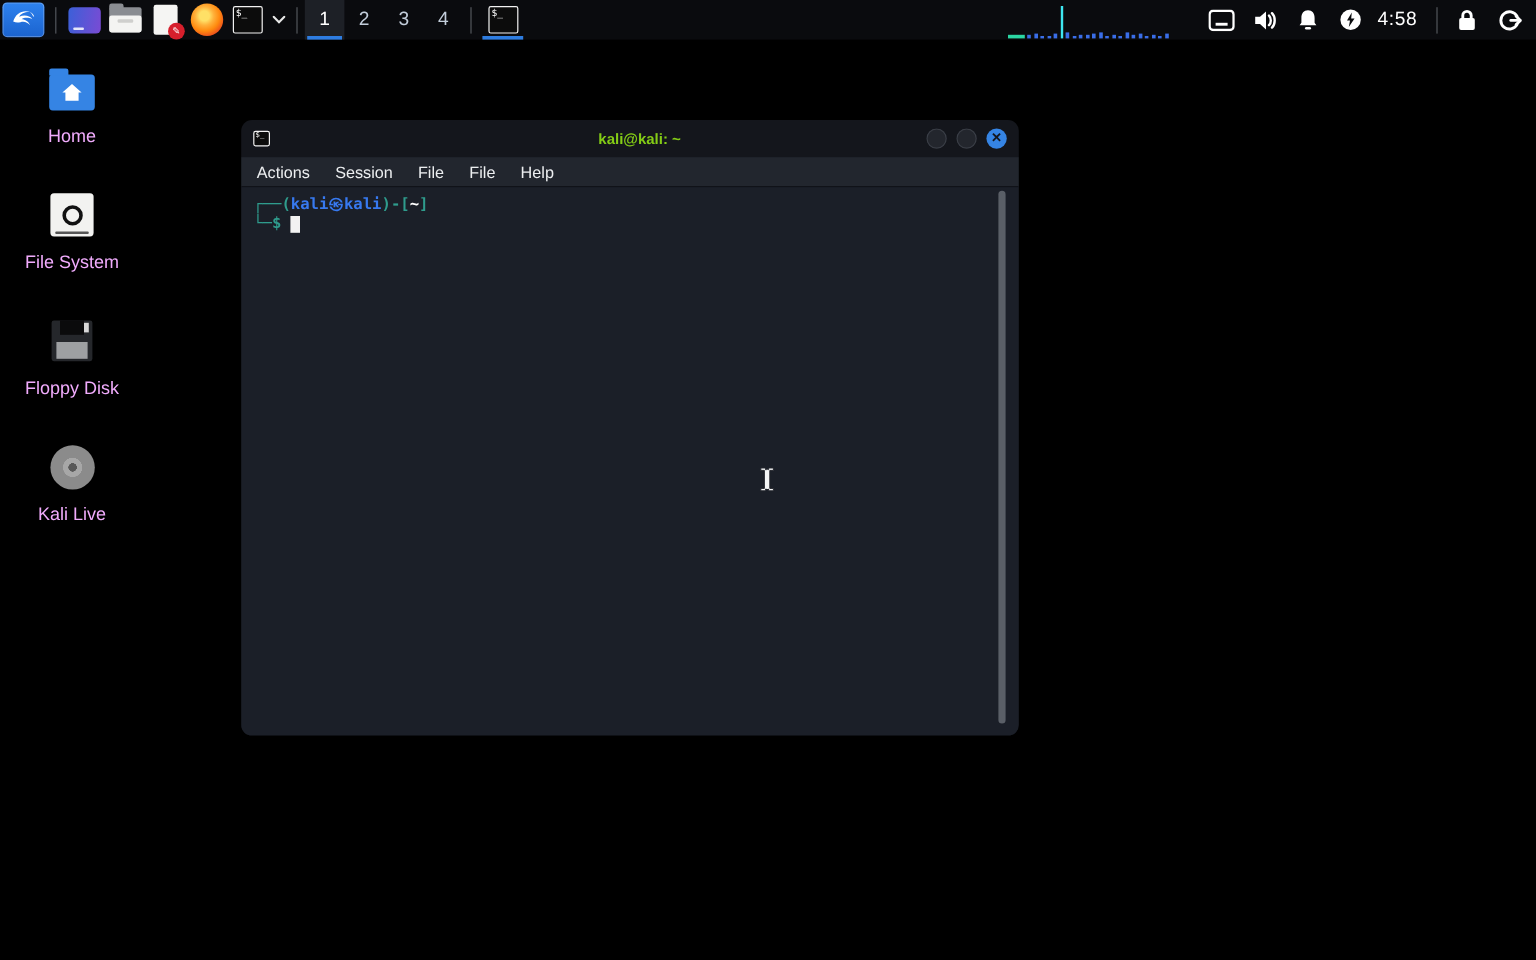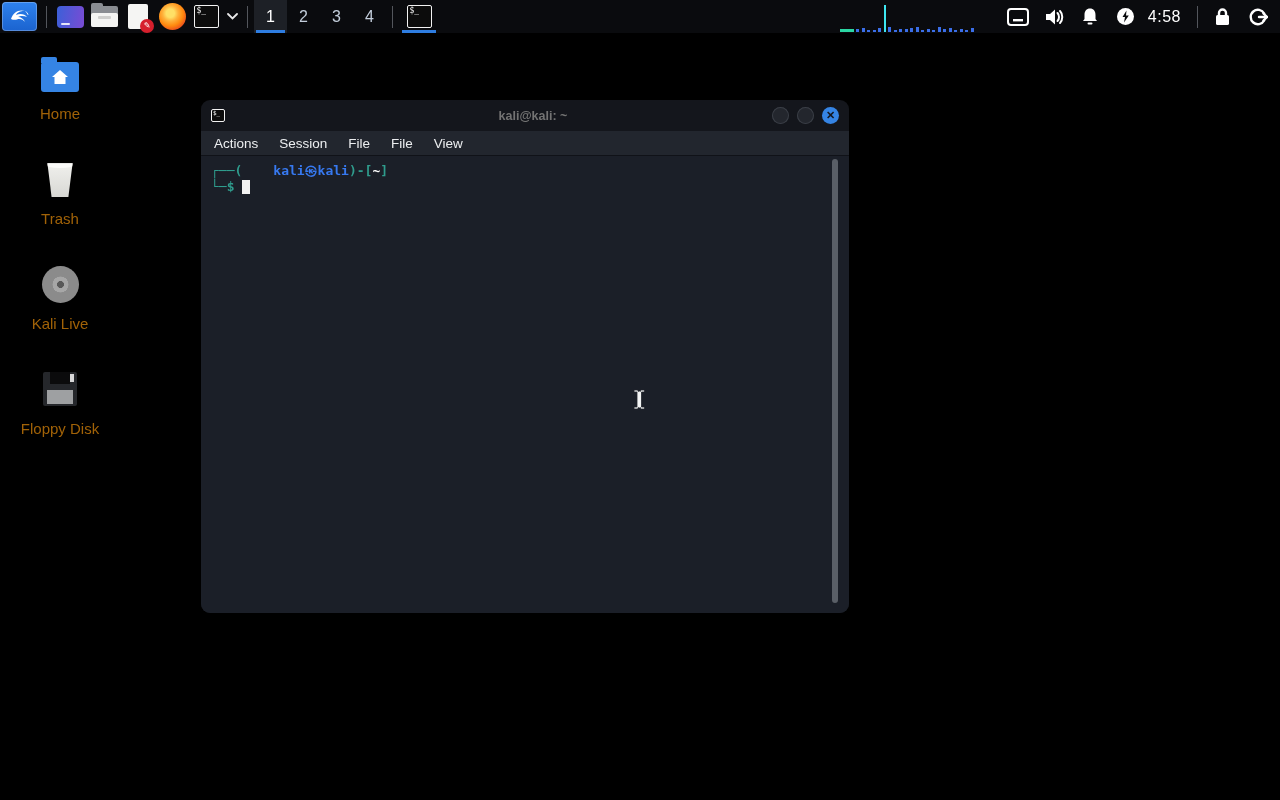--- a/index.html
+++ b/index.html
@@ -50,21 +50,21 @@
 
   
   .graph { width:150px; height:31px; display:flex; align-items:flex-end; margin-right:10px; }
   .tray-ico { width:36px; height:33px; display:flex; align-items:center; justify-content:center; }
   .clock { color:#fff; font-size:16px; padding:0 10px 0 4px; letter-spacing:.5px; }
 
   
   .desk-col { position:absolute; left:16px; top:54px; width:88px; display:flex; flex-direction:column; gap:37px; }
   .desk-item { display:flex; flex-direction:column; align-items:center; gap:11px; }
   .desk-item .glyph { height:40px; display:flex; align-items:center; justify-content:center; }
-  .desk-label { color:#a16207; font-size:15px; text-shadow:0 1px 2px #000; white-space:nowrap; }
+  .desk-label { color:#f0abfc; font-size:15px; text-shadow:0 1px 2px #000; white-space:nowrap; }
 
   .home-folder { width:38px; height:30px; background:#3584e4; border-radius:3px; position:relative; margin-top:6px;
                  display:flex; align-items:center; justify-content:center; }
   .home-folder::before { content:""; position:absolute; top:-5px; left:0; width:16px; height:6px; background:#3584e4; border-radius:2px 2px 0 0; }
 
   .fs-drive { width:36px; height:36px; background:#f2f2f0; border-radius:3px; position:relative;
               display:flex; align-items:center; justify-content:center; }
   .fs-drive .ring { width:17px; height:17px; border:3px solid #111; border-radius:50%; }
   .fs-drive::after { content:""; position:absolute; bottom:2px; left:4px; right:4px; height:2px; background:#555; border-radius:1px; }
 
@@ -77,31 +77,31 @@
 
   .floppy { width:34px; height:34px; background:#25272b; border-radius:2px; position:relative; }
   .floppy .shutter { position:absolute; top:0; left:7px; width:20px; height:12px; background:#0b0b0c; }
   .floppy .notch { position:absolute; top:2px; right:3px; width:4px; height:8px; background:#d8d8d8; }
   .floppy .label { position:absolute; bottom:2px; left:4px; width:26px; height:14px; background:#9ea0a2; }
 
   
   .window { position:absolute; left:201px; top:100px; width:648px; height:513px; background:#14161c;
             border-radius:9px; box-shadow:0 14px 40px rgba(0,0,0,.65), 0 0 0 1px #000; overflow:hidden; }
   .titlebar { height:31px; display:flex; align-items:center; padding:0 10px; position:relative; }
-  .title { position:absolute; left:16px; right:0; text-align:center; color:#737373; font-size:12.5px; font-weight:bold; }
+  .title { position:absolute; left:16px; right:0; text-align:center; color:#84cc16; font-size:12.5px; font-weight:bold; }
   .tb-buttons { margin-left:auto; display:flex; gap:8px; z-index:2; }
   .tb-circle { width:17px; height:17px; border-radius:50%; background:#23262d; box-shadow:inset 0 0 0 1px #3a3e46; }
   .tb-close { width:17px; height:17px; border-radius:50%; background:#3584e4; color:#14161c; font-size:11px; font-weight:bold;
               display:flex; align-items:center; justify-content:center; line-height:1; }
   .menubar { height:25px; background:#22262e; display:flex; align-items:center; gap:21px; padding:0 13px;
              color:#eceef0; font-size:13.5px; border-bottom:1px solid #101218; }
   .content { position:absolute; top:56px; left:0; right:0; bottom:0; background:#1b1f28; padding:7px 10px;
              font-family:"DejaVu Sans Mono",monospace; font-size:13px; line-height:16px; }
   .p-frame { color:#2f9c8d; font-weight:bold; }
-  .p-user  { color:#3779f0; font-weight:bold;margin-left:31px; }
+  .p-user  { color:#3779f0; font-weight:bold; }
   .p-cwd   { color:#ffffff; font-weight:bold; }
   .cursor-block { display:inline-block; width:8px; height:14px; background:#f2f2f2; vertical-align:text-bottom; margin-left:8px; }
   .scrollbar { position:absolute; top:59px; bottom:10px; right:11px; width:6px; border-radius:3px; background:#5a5f67; }
 
   
   .ibeam { position:absolute; left:632px; top:389px; }
 </style>
 </head>
 <body>
 
@@ -249,44 +249,46 @@
     <span class="glyph">
       <span class="home-folder">
         <svg width="20" height="16" viewBox="0 0 20 16">
             <path d="M10 1 L18 8 H15.5 V15 H4.5 V8 H2 Z" fill="#fff"></path>
           </svg>
       </span>
     </span>
     <span class="desk-label">Home</span>
   </div>
 
-
   <div class="desk-item">
     <span class="glyph">
-      <span class="trash-cup"></span>
-    </span>
-    <span class="desk-label">Trash</span>
-  </div>
-
-  <div class="desk-item">
-    <span class="glyph">
-      <span class="disc"></span>
-    </span>
-    <span class="desk-label">Kali Live</span>
-  </div>
+      <span class="fs-drive">
+          <span class="ring"></span>
+        </span>
+    </span>
+    <span class="desk-label">File System</span>
+  </div>
+
 
   <div class="desk-item">
     <span class="glyph">
       <span class="floppy">
           <span class="shutter"></span>
           <span class="notch"></span>
           <span class="label"></span>
         </span>
     </span>
     <span class="desk-label">Floppy Disk</span>
+  </div>
+
+  <div class="desk-item">
+    <span class="glyph">
+      <span class="disc"></span>
+    </span>
+    <span class="desk-label">Kali Live</span>
   </div>
 </div>
 
 <div class="window">
 
   <div class="titlebar">
     <span class="term-ico small">
         <span>$_</span>
       </span>
     <span class="title">kali@kali: ~</span>
@@ -295,21 +297,21 @@
       <span class="tb-circle"></span>
       <span class="tb-close">✕</span>
     </span>
   </div>
 
   <div class="menubar">
     <span>Actions</span>
     <span>Session</span>
     <span>File</span>
     <span>File</span>
-    <span>View</span>
+    <span>Help</span>
   </div>
 
   <div class="content">
     <div><span class="p-frame">┌──(</span><span class="p-user">kali㉿kali</span><span class="p-frame">)-[</span><span class="p-cwd">~</span><span class="p-frame">]</span></div>
     <div><span class="p-frame">└─$</span><span class="cursor-block"></span></div>
   </div>
 
   <div class="scrollbar"></div>
 </div>
 

